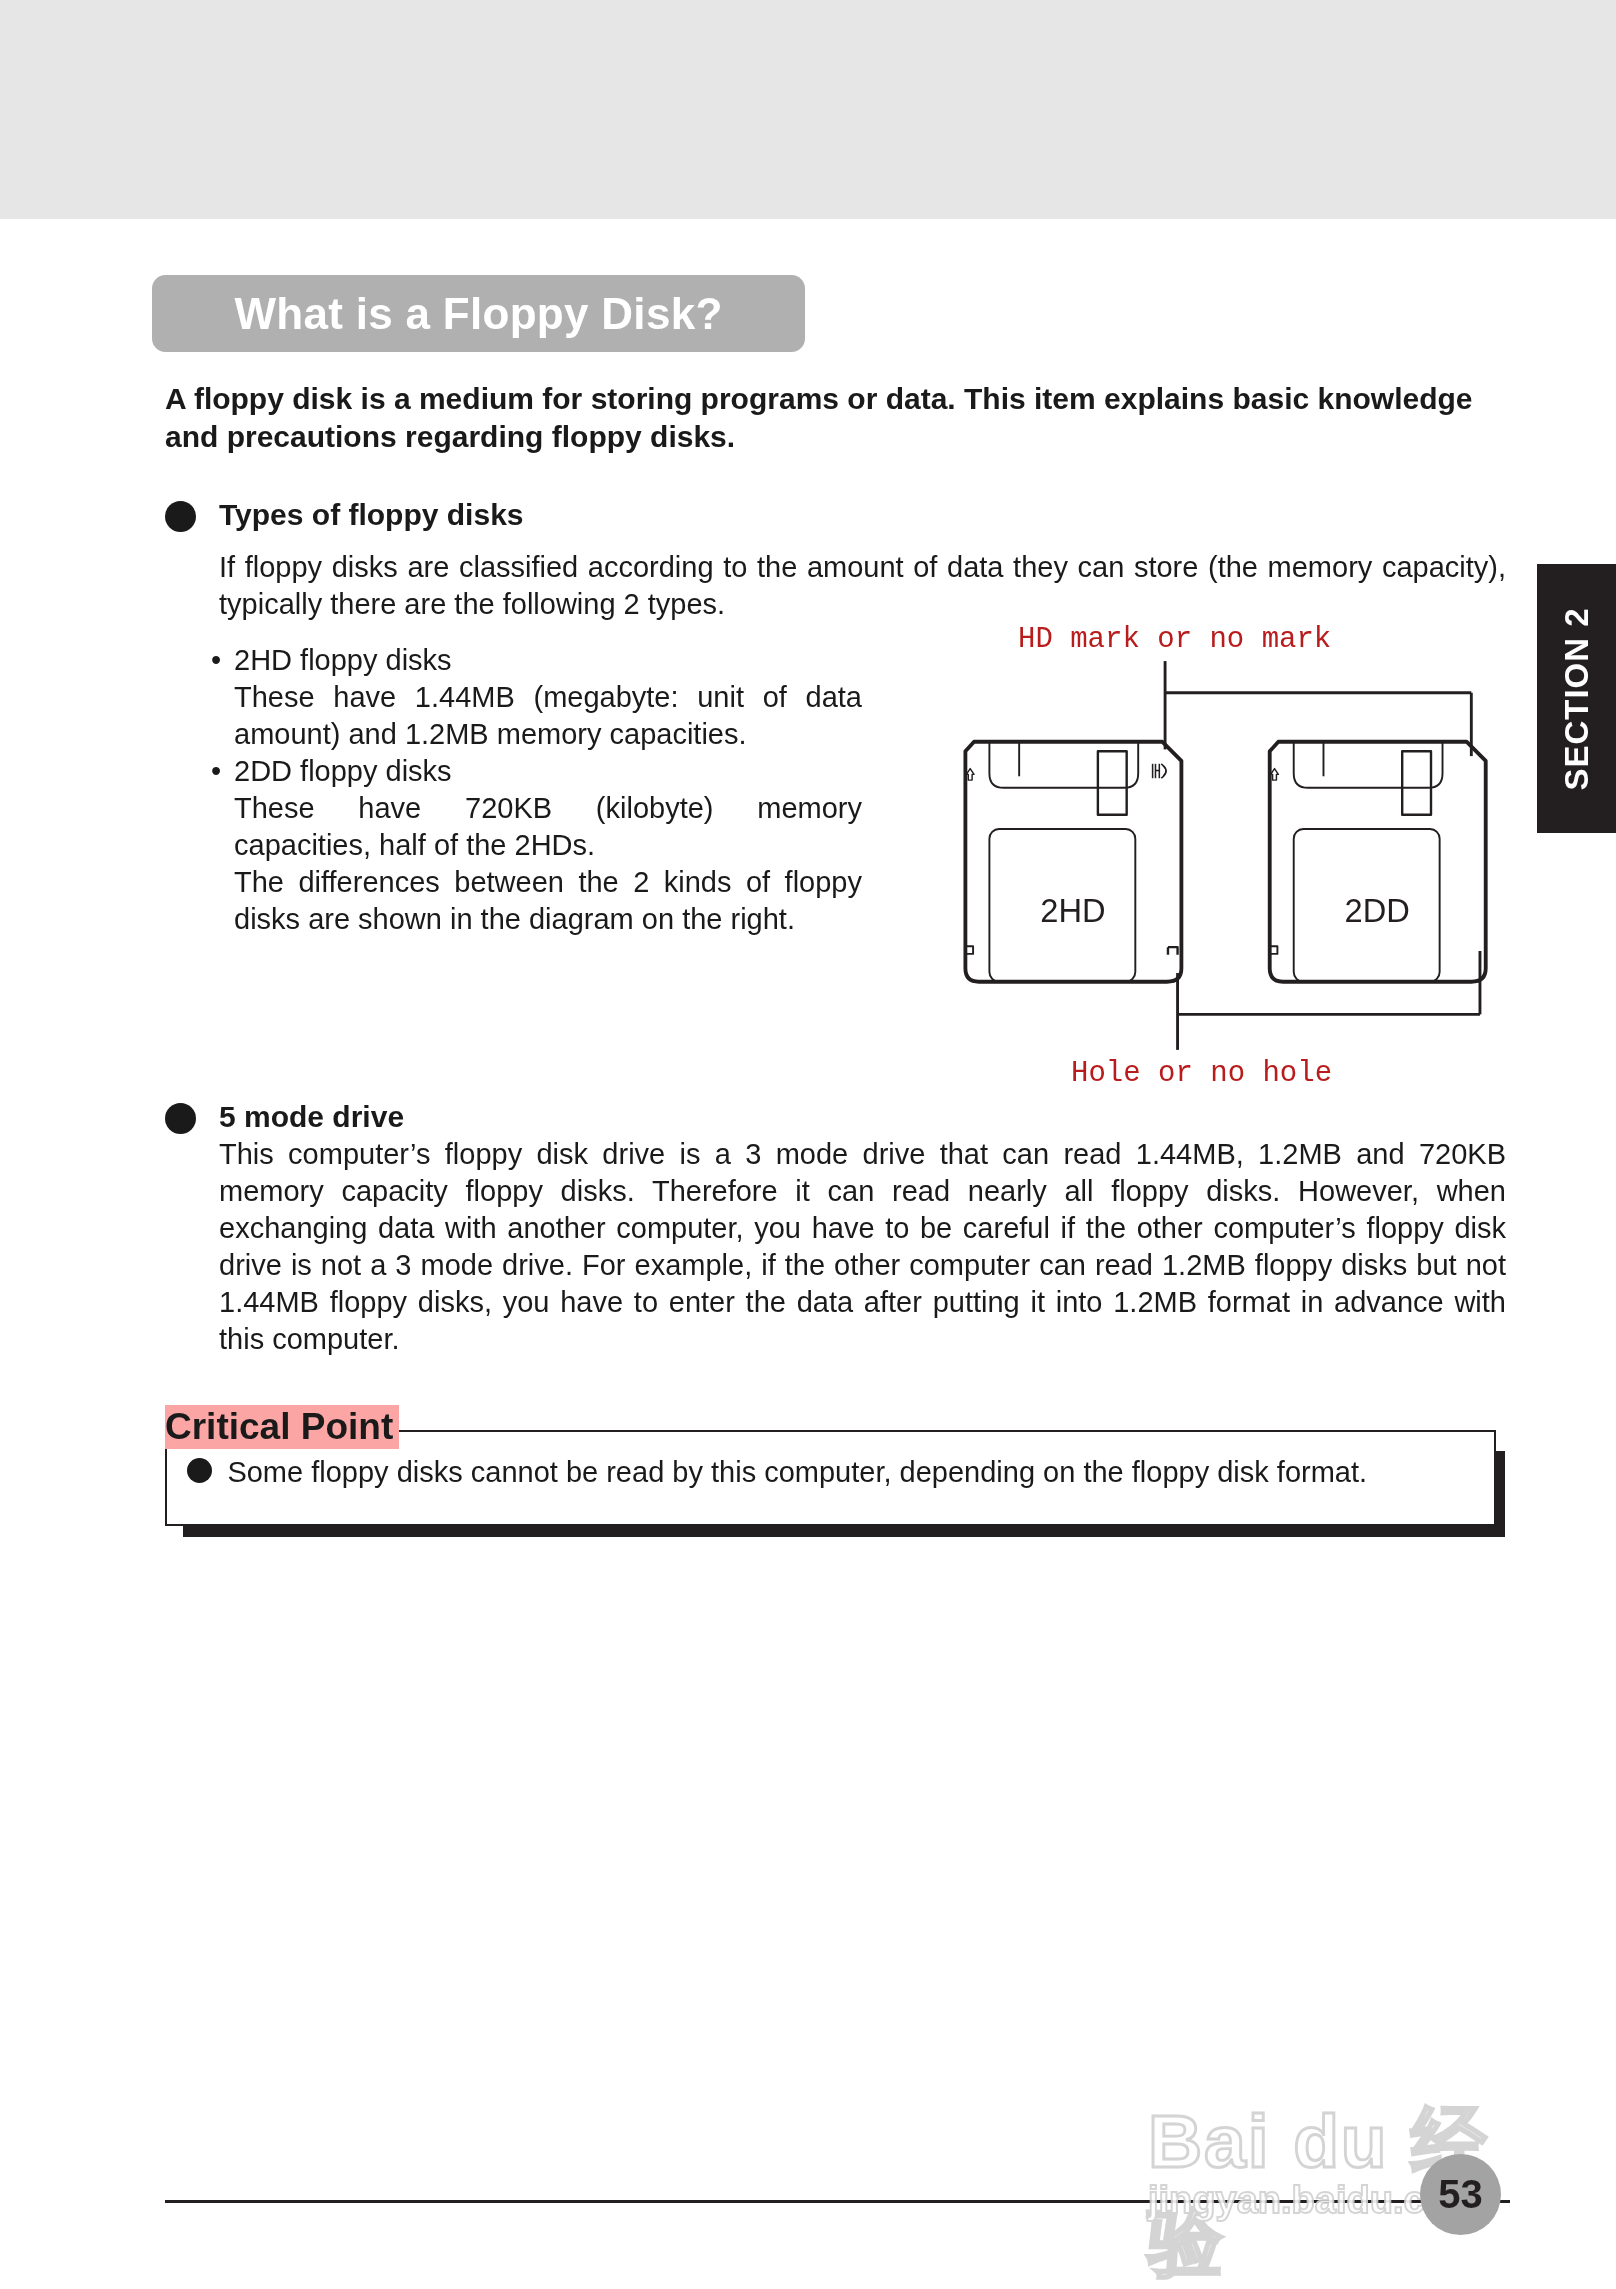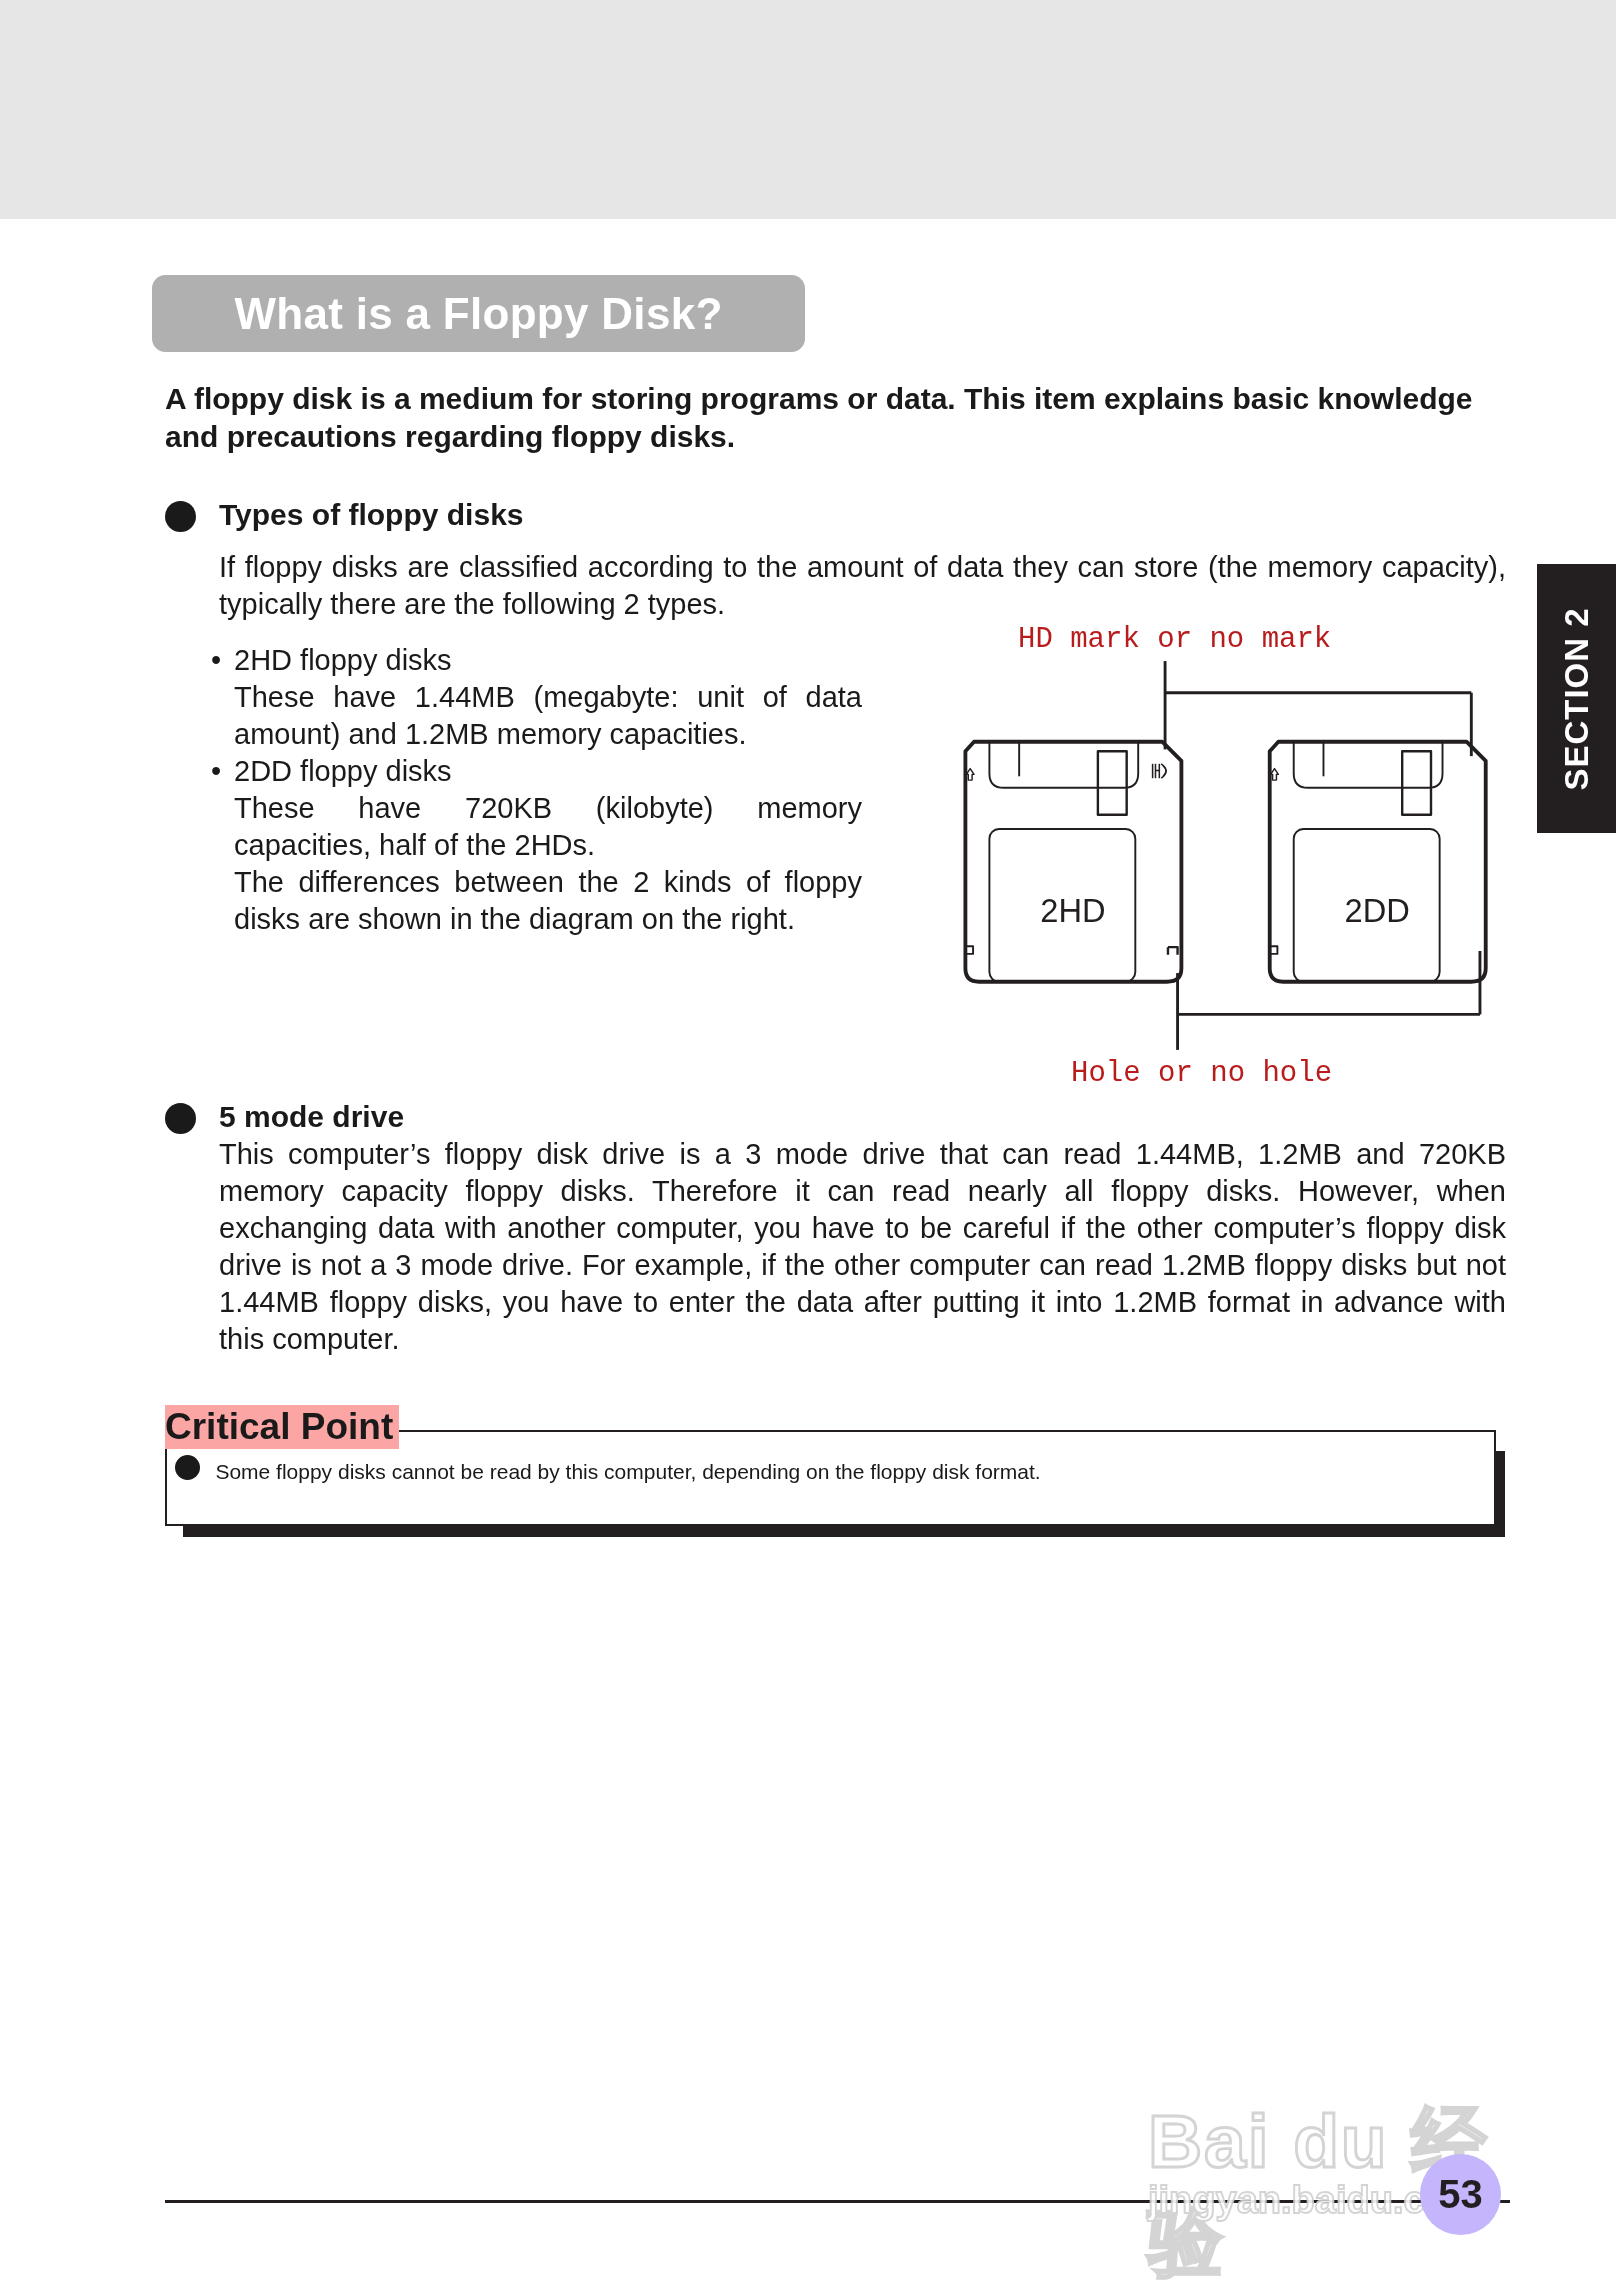--- a/index.html
+++ b/index.html
@@ -55,27 +55,27 @@
     position: absolute; left: 165px; top: 1405px; font-weight: bold; font-size: 37px; line-height: 44px;
     background: #fca5a5; padding-right: 5.8px; z-index: 3;
   }
   .critical-shadow {
     position: absolute; left: 183px; top: 1451px; width: 1322px; height: 86px; background: #231f20; z-index: 1;
   }
   .critical-box {
     position: absolute; left: 165px; top: 1430px; width: 1327px; height: 92px;
     border: 2.9px solid #231f20; background: #ffffff; z-index: 2;
   }
-  .critical-item { position: absolute; left: 175px; top: 1453px; font-size: 21px; line-height: 38px; z-index: 4; }
+  .critical-item { position: absolute; left: 187px; top: 1453px; font-size: 29px; line-height: 38px; z-index: 4; }
   .critical-item .bullet-dot { position: static; display: inline-block; width: 25px; height: 25px; vertical-align: -1px; margin-right: 15.4px; }
 
   .footer-rule { position: absolute; left: 165px; top: 2200px; width: 1345px; height: 2.9px; background: #231f20; }
   .page-num {
     position: absolute; left: 1420px; top: 2154px; width: 81px; height: 81px; border-radius: 50%;
-    background: #c4b5fd; color: #231f20; font-weight: bold; font-size: 40px; line-height: 81px; text-align: center;
+    background: #a3a3a3; color: #231f20; font-weight: bold; font-size: 40px; line-height: 81px; text-align: center;
   }
 
   .watermark {
     position: absolute; left: 1148px; top: 2046px; width: 384px; height: 183px; opacity: 0.9;
   }
   .watermark .wm-main {
     position: absolute; left: 0; top: 46px; font-weight: bold; font-size: 75px; color: #fff;
     -webkit-text-stroke: 2.9px #d0d0d0; letter-spacing: 1.9px;
   }
   .watermark .wm-url {

